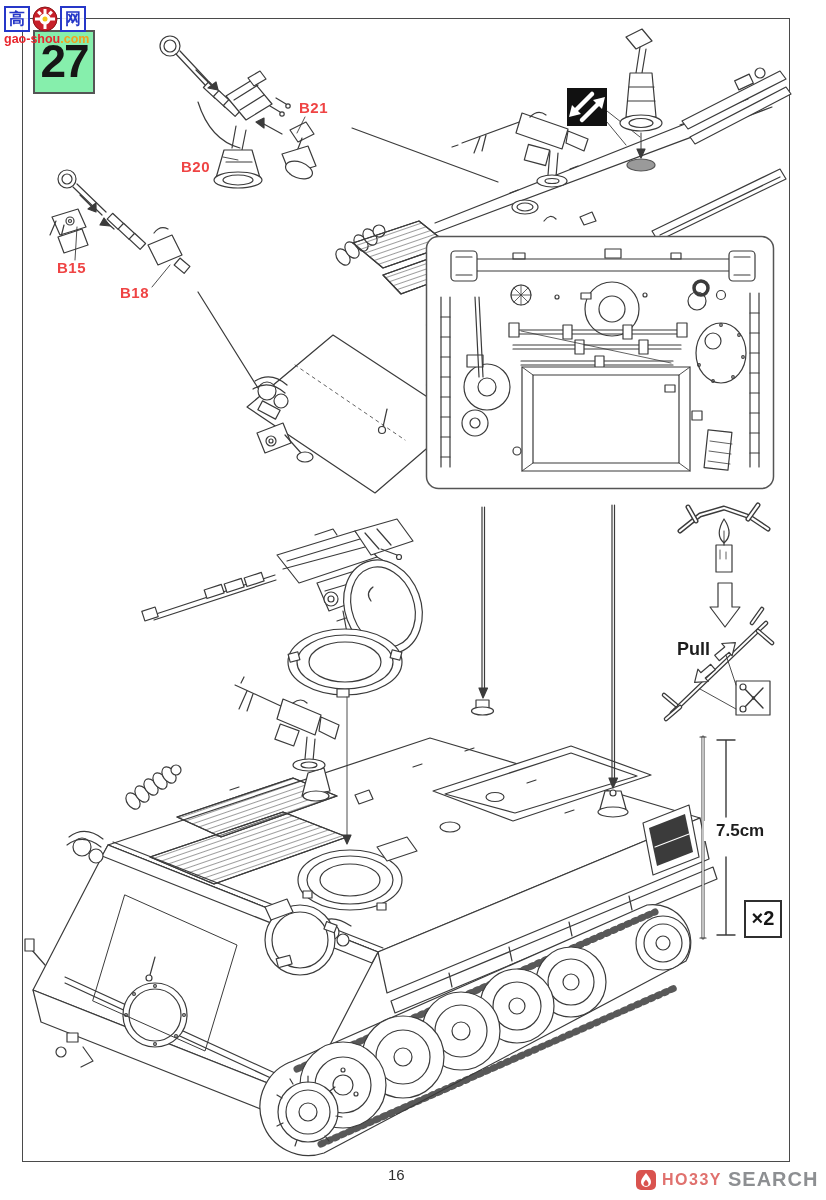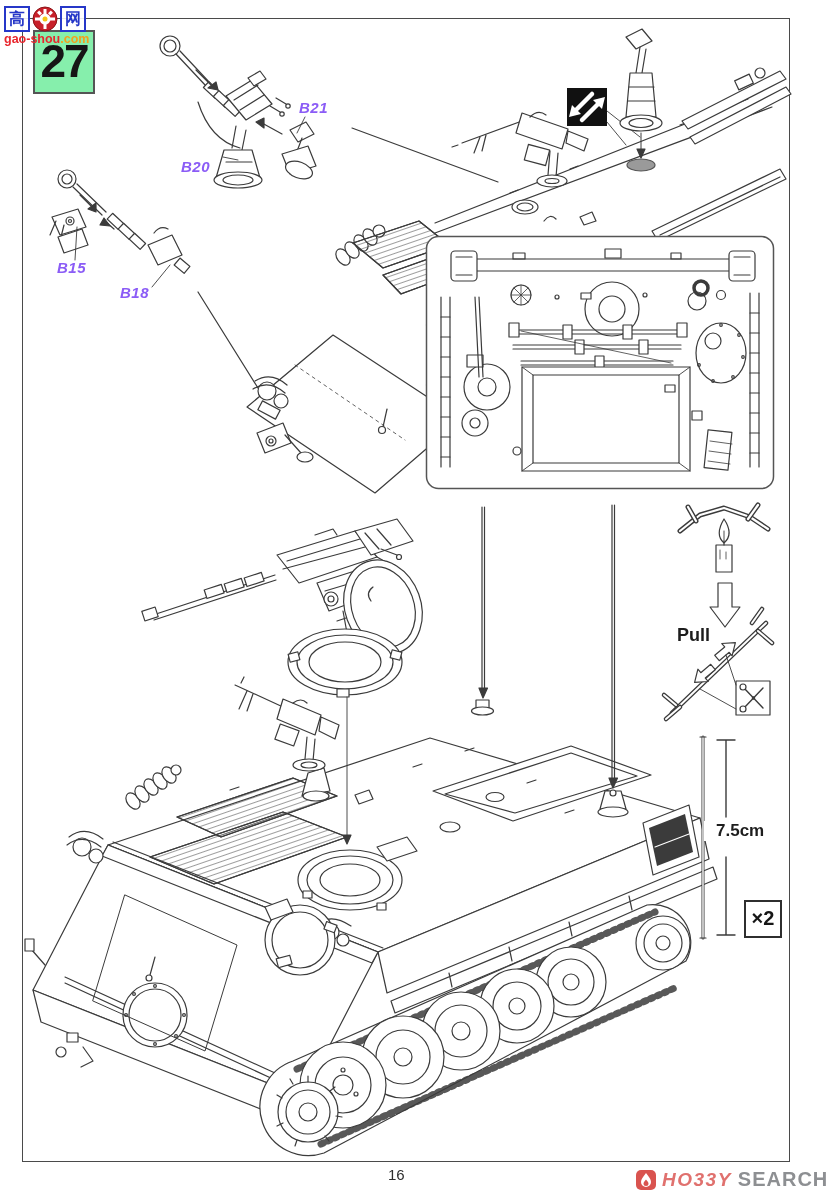--- a/index.html
+++ b/index.html
@@ -4,32 +4,32 @@
 <style>
   html,body{margin:0;padding:0;}
   body{width:826px;height:1200px;background:#ffffff;position:relative;overflow:hidden;
        font-family:"Liberation Sans", sans-serif;}
   .sheet{position:absolute;left:0;top:0;width:826px;height:1200px;}
   .frame{position:absolute;left:22px;top:18px;width:766px;height:1142px;
          border:1.5px solid #4a4a4a;background:transparent;}
   .step-badge{position:absolute;left:33px;width:58px;height:60px;border:2px solid #555;
               background:#86efac;color:#161616;font-size:46px;font-weight:bold;
               text-align:center;line-height:58px;letter-spacing:-2px;z-index:5;}
-  .part-label{position:absolute;font-size:15px;font-weight:bold;color:#8b5cf6;
-              letter-spacing:.5px;z-index:6;font-style:italic;}
-  .pull-label{position:absolute;left:677px;top:625px;font-size:18px;font-weight:bold;color:#1d1d1d;z-index:6;}
+  .part-label{position:absolute;font-size:15px;font-weight:bold;color:#ef4444;
+              letter-spacing:.5px;z-index:6;}
+  .pull-label{position:absolute;left:677px;top:639px;font-size:18px;font-weight:bold;color:#1d1d1d;z-index:6;}
   .len-label{position:absolute;left:704px;top:821px;font-size:17px;font-weight:bold;color:#1d1d1d;z-index:6;background:#fff;padding:0 12px;}
   .mult-box{position:absolute;left:744px;top:900px;width:34px;height:34px;border:2px solid #2f2f2f;
             background:#fff;color:#161616;font-size:20px;font-weight:bold;text-align:center;
             line-height:33px;z-index:6;}
   .page-num{position:absolute;left:388px;top:1166px;font-size:15px;font-weight:normal;color:#2e2e2e;}
   .hs-logo{position:absolute;left:636px;top:1168px;display:flex;align-items:center;gap:6px;}
   .hs-icon{width:20px;height:20px;border-radius:5px;background:#d9534f;display:flex;
            align-items:center;justify-content:center;}
-  .hs-word1{color:#e0716e;font-size:19px;font-weight:bold;letter-spacing:1.5px;font-style:italic;}
+  .hs-word1{color:#e0716e;font-size:16px;font-weight:bold;letter-spacing:1.5px;}
   .hs-word2{color:#8d8f92;font-size:20px;font-weight:bold;letter-spacing:1px;}
   .wm{position:absolute;left:4px;top:6px;z-index:9;}
   .wm-row{display:flex;align-items:center;gap:2px;}
   .wm-char{width:22px;height:22px;border:2px solid #2637c8;color:#2637c8;font-size:16px;
            font-weight:bold;text-align:center;line-height:21px;background:rgba(255,255,255,.88);}
   .wm-domain{margin-top:1px;font-size:12.5px;font-weight:bold;line-height:13px;}
   .wm-red{color:#e8262d;} .wm-orange{color:#f59f1d;}
   svg{position:absolute;overflow:visible;}
   svg .ln{fill:none;stroke:#3b3b3b;stroke-width:1.2;stroke-linecap:round;stroke-linejoin:round;}
 </style>

